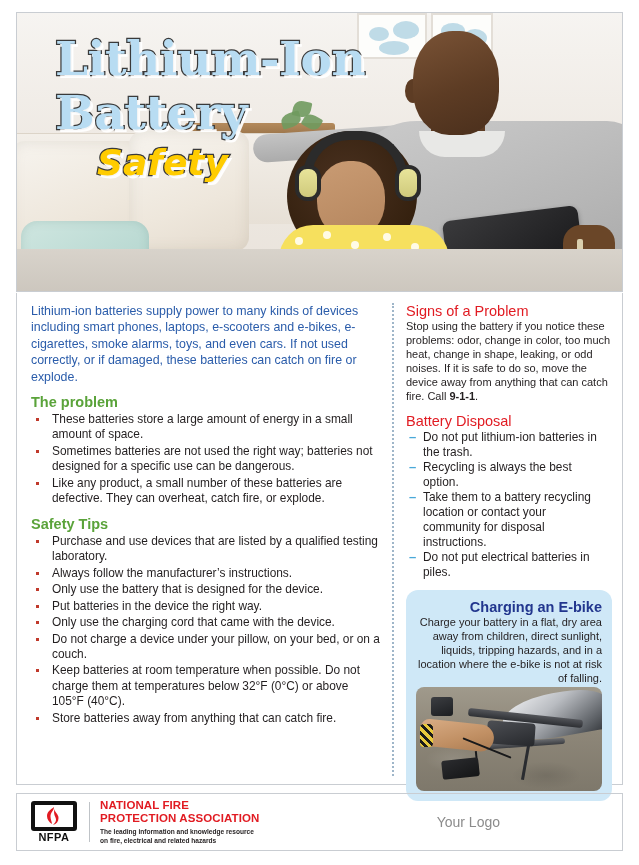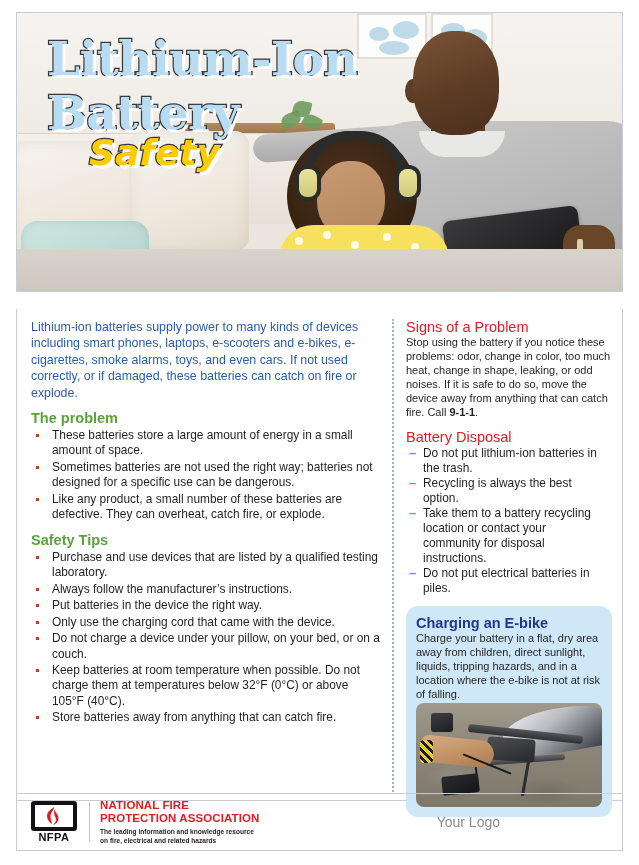--- a/index.html
+++ b/index.html
@@ -194,21 +194,21 @@
   }
   .girl-legs {
     position:absolute; left:236px; top:262px; width:120px; height:36px;
     background: linear-gradient(180deg,#b9b9b9,#a2a2a2);
     border-radius: 0 0 10px 10px;
   }
 
   
   .title-block {
     position: absolute;
-    left: 30px;
+    left: 38px;
     top: 24px;
     z-index: 5;
     line-height: .92;
   }
   .title-line {
     font-family: "DejaVu Serif", serif;
     font-weight: 700;
     font-size: 47px;
     letter-spacing: -0.5px;
     color: #b8dcf2;
@@ -221,29 +221,29 @@
   .title-line.l2 { margin-top: 11px; }
   .title-safety {
     font-family: "DejaVu Sans", sans-serif;
     font-weight: 700;
     font-style: italic;
     font-size: 36px;
     color: #ffcc00;
     -webkit-text-stroke: 2.5px #3a3a3a;
     paint-order: stroke fill;
     text-shadow: 3px 3px 0 rgba(255,255,255,.95);
-    margin: 2px 0 0 42px;
+    margin: 12px 0 0 42px;
     white-space: nowrap;
   }
 
   
   .content {
     position: absolute;
     left: 16px;
-    top: 309px;
+    top: 293px;
     width: 607px;
     height: 492px;
     box-sizing: border-box;
     border: 1px solid #c9cdd2;
     border-top: none;
     display: flex;
   }
   .col-left {
     width: 375px;
     padding: 10px 10px 6px 14px;
@@ -339,20 +339,21 @@
     margin: 0 0 9px 0;
   }
   p.body b { font-weight: 700; }
 
   
   .callout {
     background: #cfe8f7;
     border-radius: 12px;
     padding: 9px 10px 10px 10px;
     margin-top: 4px;
+    text-align: right;
   }
   .callout p.body { margin-bottom: 1px; }
   .ebike-photo {
     width: 100%;
     height: 104px;
     border-radius: 8px;
     overflow: hidden;
     position: relative;
     background: linear-gradient(180deg,#a09a8c 0%, #8d8678 45%, #7e786b 100%);
   }
@@ -572,20 +573,21 @@
       <ul class="bullets">
         <li>These batteries store a large amount of energy in a small amount of space.</li>
         <li>Sometimes batteries are not used the right way; batteries not designed for a specific use can be dangerous.</li>
         <li>Like any product, a small number of these batteries are defective. They can overheat, catch fire, or explode.</li>
       </ul>
 
       <h2 class="green">Safety Tips</h2>
       <ul class="bullets">
         <li>Purchase and use devices that are listed by a qualified testing laboratory.</li>
         <li>Always follow the manufacturer’s instructions.</li>
+        <li>Only use the battery that is designed for the device.</li>
         <li>Put batteries in the device the right way.</li>
         <li>Only use the charging cord that came with the device.</li>
         <li>Do not charge a device under your pillow, on your bed, or on a couch.</li>
         <li>Keep batteries at room temperature when possible. Do not charge them at temperatures below 32°F (0°C) or above 105°F (40°C).</li>
         <li>Store batteries away from anything that can catch fire.</li>
       </ul>
     </div>
 
     <div class="col-divider"></div>
 

